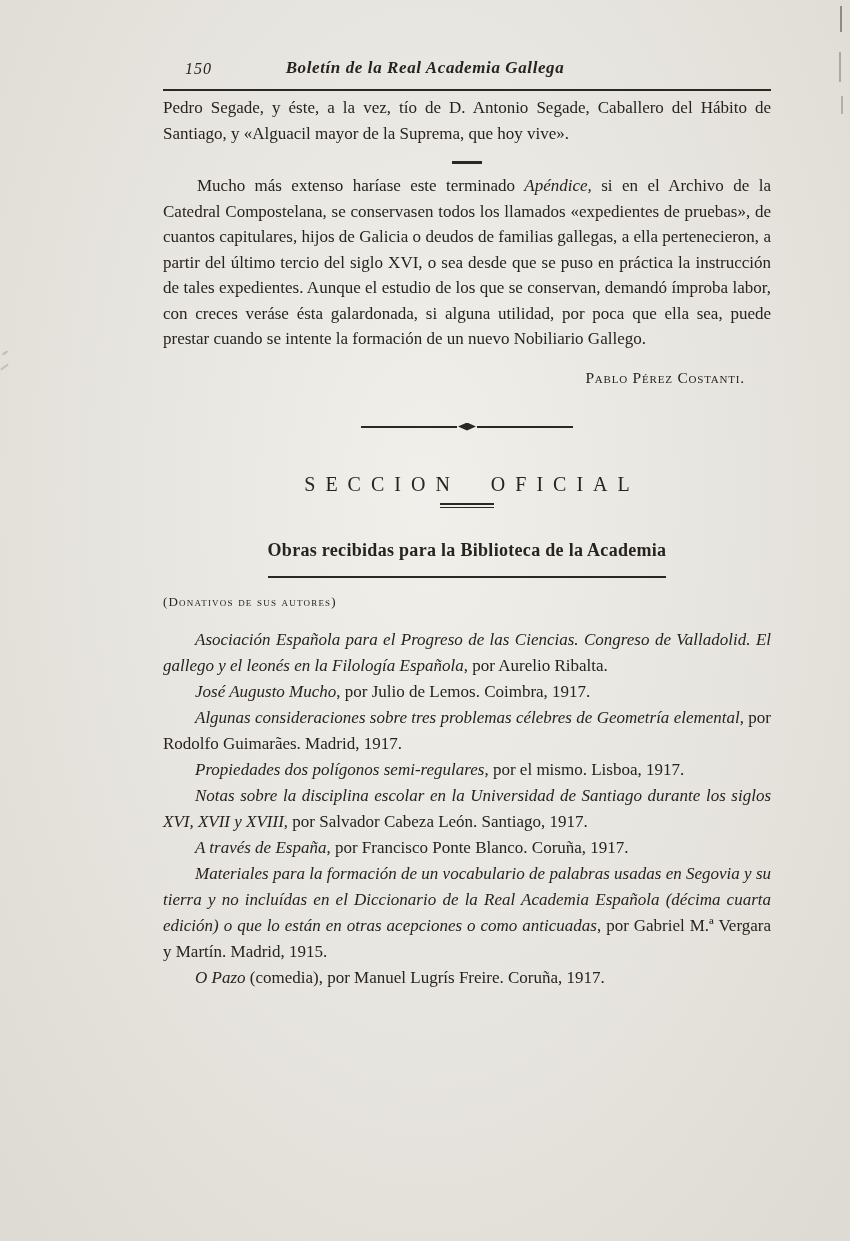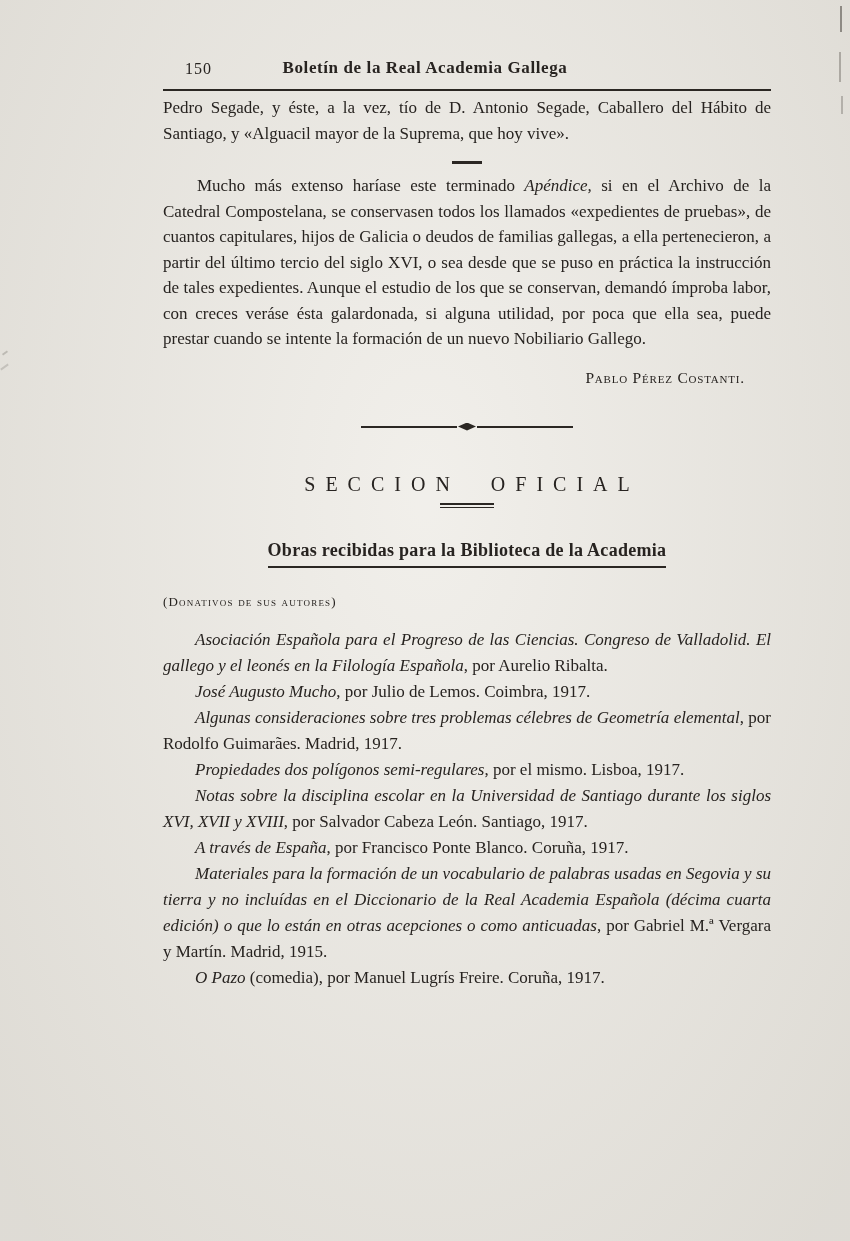--- a/index.html
+++ b/index.html
@@ -26,21 +26,21 @@
   .art-4 { left: 2px; top: 352px; width: 6px; height: 2px; transform: rotate(-35deg); opacity: 0.25; }
   .art-5 { left: 0px; top: 366px; width: 9px; height: 2px; transform: rotate(-35deg); opacity: 0.2; }
 
   .content {
     position: relative;
     width: 608px;
     margin-left: 163px;
     padding-top: 58px;
   }
 
-  .running-head { position: relative; height: 24px; }
+  .running-head { position: relative; height: 24px; font-style: italic; }
   .page-num {
     position: absolute; left: 22px; top: 2px;
     font-size: 16px; letter-spacing: 1px;
   }
   .head-title-wrap {
     position: absolute; left: 62px; top: 0; width: 400px;
     text-align: center;
   }
   .head-title {
     font-size: 17px; font-weight: 700; letter-spacing: 0.6px;
@@ -95,21 +95,21 @@
     width: 54px; height: 5px;
     margin: 7px auto 0;
     border-top: 2px solid #2b2723;
     border-bottom: 1px solid #2b2723;
   }
 
   .section-subtitle { margin-top: 27px; text-align: center; }
   .section-subtitle .underlined {
     font-size: 18px; font-weight: 700; letter-spacing: 0.3px;
     border-bottom: 2px solid #2b2723;
-    padding-bottom: 6px;
+    padding-bottom: 16px;
   }
 
   .caption {
     margin-top: 32px;
     font-size: 13px;
     font-variant: small-caps;
     letter-spacing: 1.2px;
   }
 
   .works { margin-top: 17px; }

